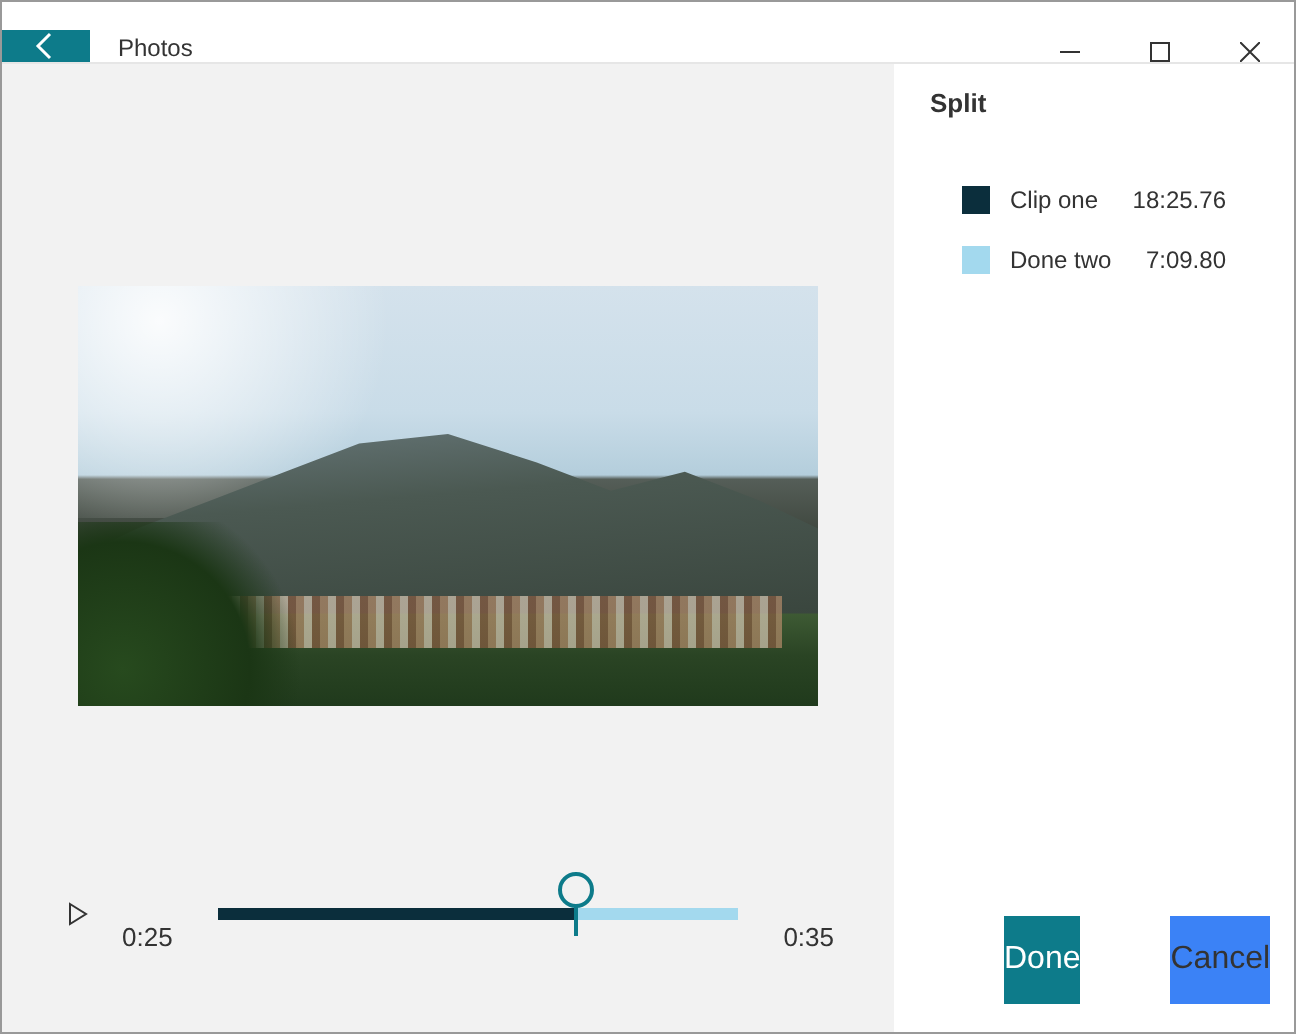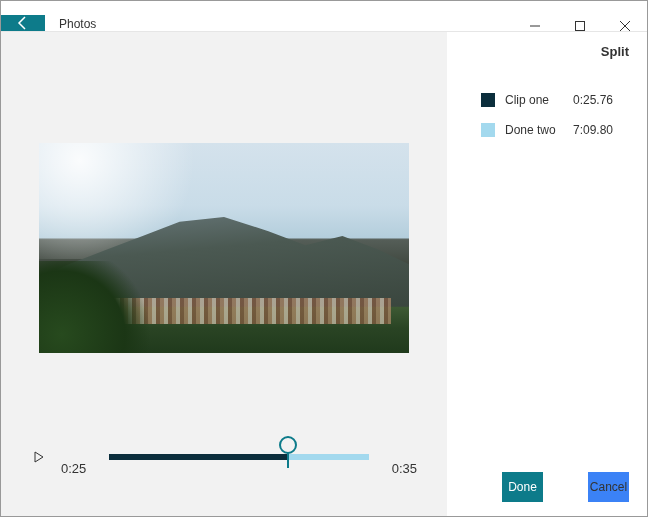--- a/index.html
+++ b/index.html
@@ -133,41 +133,41 @@
     width:14px; height:14px; border:2px solid #0d7b8a;
     border-radius:50%; background:#f2f2f2;
   }
   .right {
     width: 200px;
     background:#fff;
     display:flex; flex-direction:column;
     padding: 12px 18px 14px 18px;
   }
   .panel-title {
-    text-align:right; font-weight:600; font-size:13px;
+    text-align:left; font-weight:600; font-size:13px;
     margin-bottom: 26px;
   }
   .clip-row {
     display:flex; align-items:center; gap:10px;
     padding: 8px 16px;
     font-size:12px;
   }
   .swatch { width:14px; height:14px; flex-shrink:0; }
   .sw1 { background:#0b2e3c; }
   .sw2 { background:#a3d9ee; }
   .clip-name { flex:1; }
   .clip-time { color:#333; }
   .btn-row {
     margin-top:auto;
     display:flex; gap:8px;
   }
   .btn {
-    flex:1; height:30px;
+    flex:1; height:44px;
     display:flex; align-items:center; justify-content:center;
-    font-size:12px; cursor:pointer;margin-left:37px;
+    font-size:16px; cursor:pointer;margin-left:37px;
   }
   .btn-primary { background:#0d7b8a; color:#fff; }
   .btn-secondary { background:#3b82f6; color:#333; }
 </style>
 </head>
 <body>
 
 <div class="titlebar">
   <div class="back-btn">
     <svg viewBox="0 0 16 16">
@@ -217,21 +217,21 @@
       <div class="time-label" style="text-align:right">0:35</div>
     </div>
   </div>
 
   <div class="right">
     <div class="panel-title">Split</div>
 
     <div class="clip-row">
       <div class="swatch sw1"></div>
       <div class="clip-name">Clip one</div>
-      <div class="clip-time">0:25.76</div>
+      <div class="clip-time">18:25.76</div>
     </div>
     <div class="clip-row">
       <div class="swatch sw2"></div>
       <div class="clip-name">Done two</div>
       <div class="clip-time">7:09.80</div>
     </div>
 
     <div class="btn-row">
       <div class="btn btn-primary">Done</div>
       <div class="btn btn-secondary">Cancel</div>

